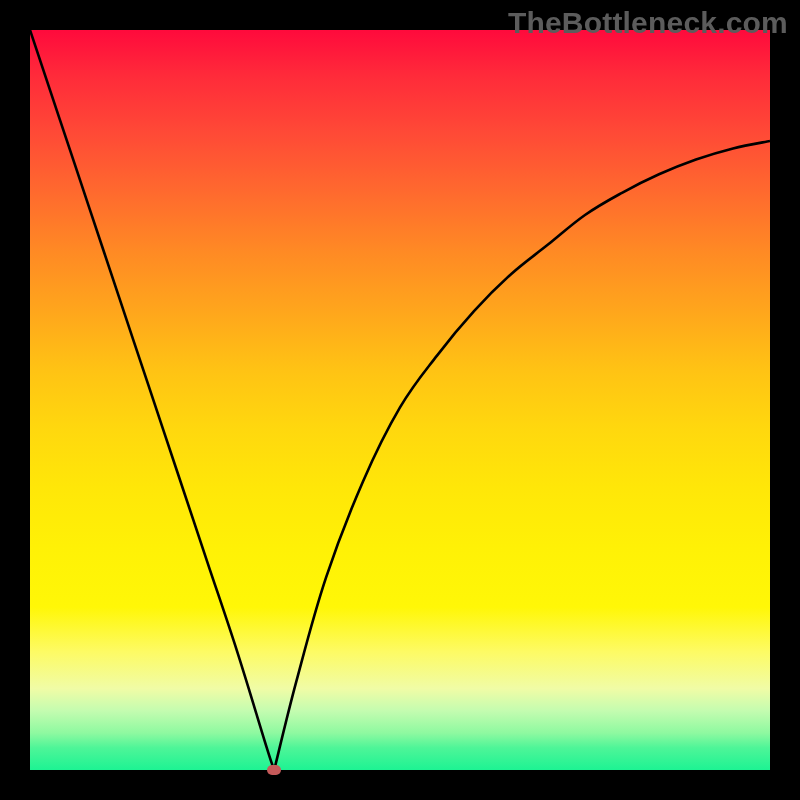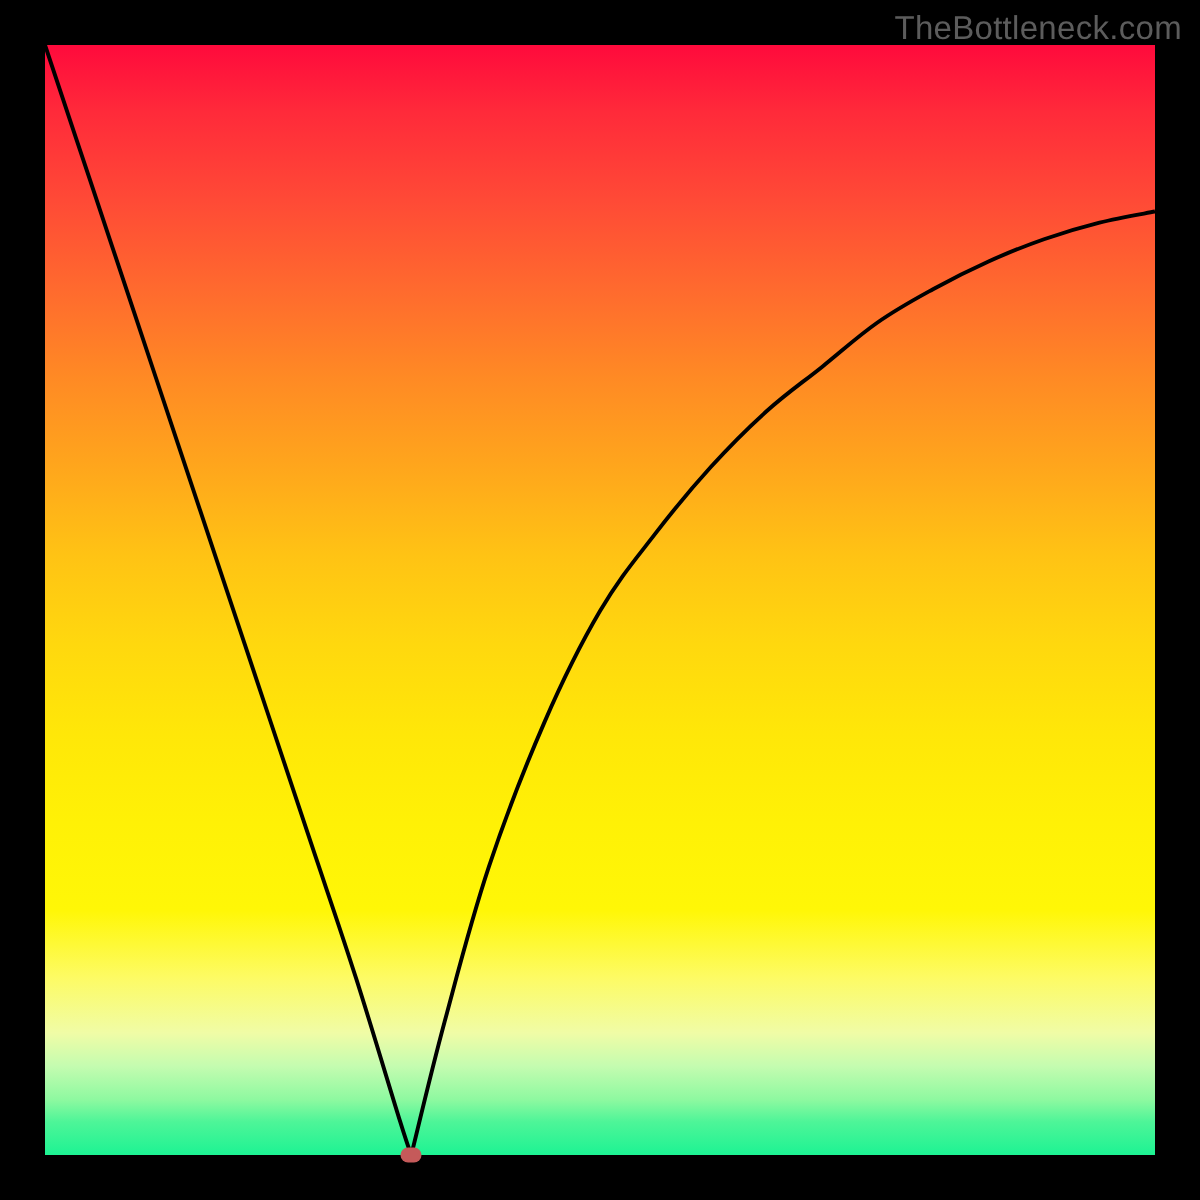--- a/index.html
+++ b/index.html
@@ -45,22 +45,22 @@
       #8ef9a0 95%,
       #4ef598 97%,
       #1df393 100%
     );
   }
   .watermark {
     position: absolute;
     top: 6px;
     right: 12px;
     color: #5c5c5c;
-    font-size: 22px;
-    font-weight: 400;
+    font-size: 30px;
+    font-weight: 700;
     letter-spacing: 0.2px;
     user-select: none;
   }
   svg.curve {
     position: absolute;
     left: 0;
     top: 0;
     width: 100%;
     height: 100%;
   }

